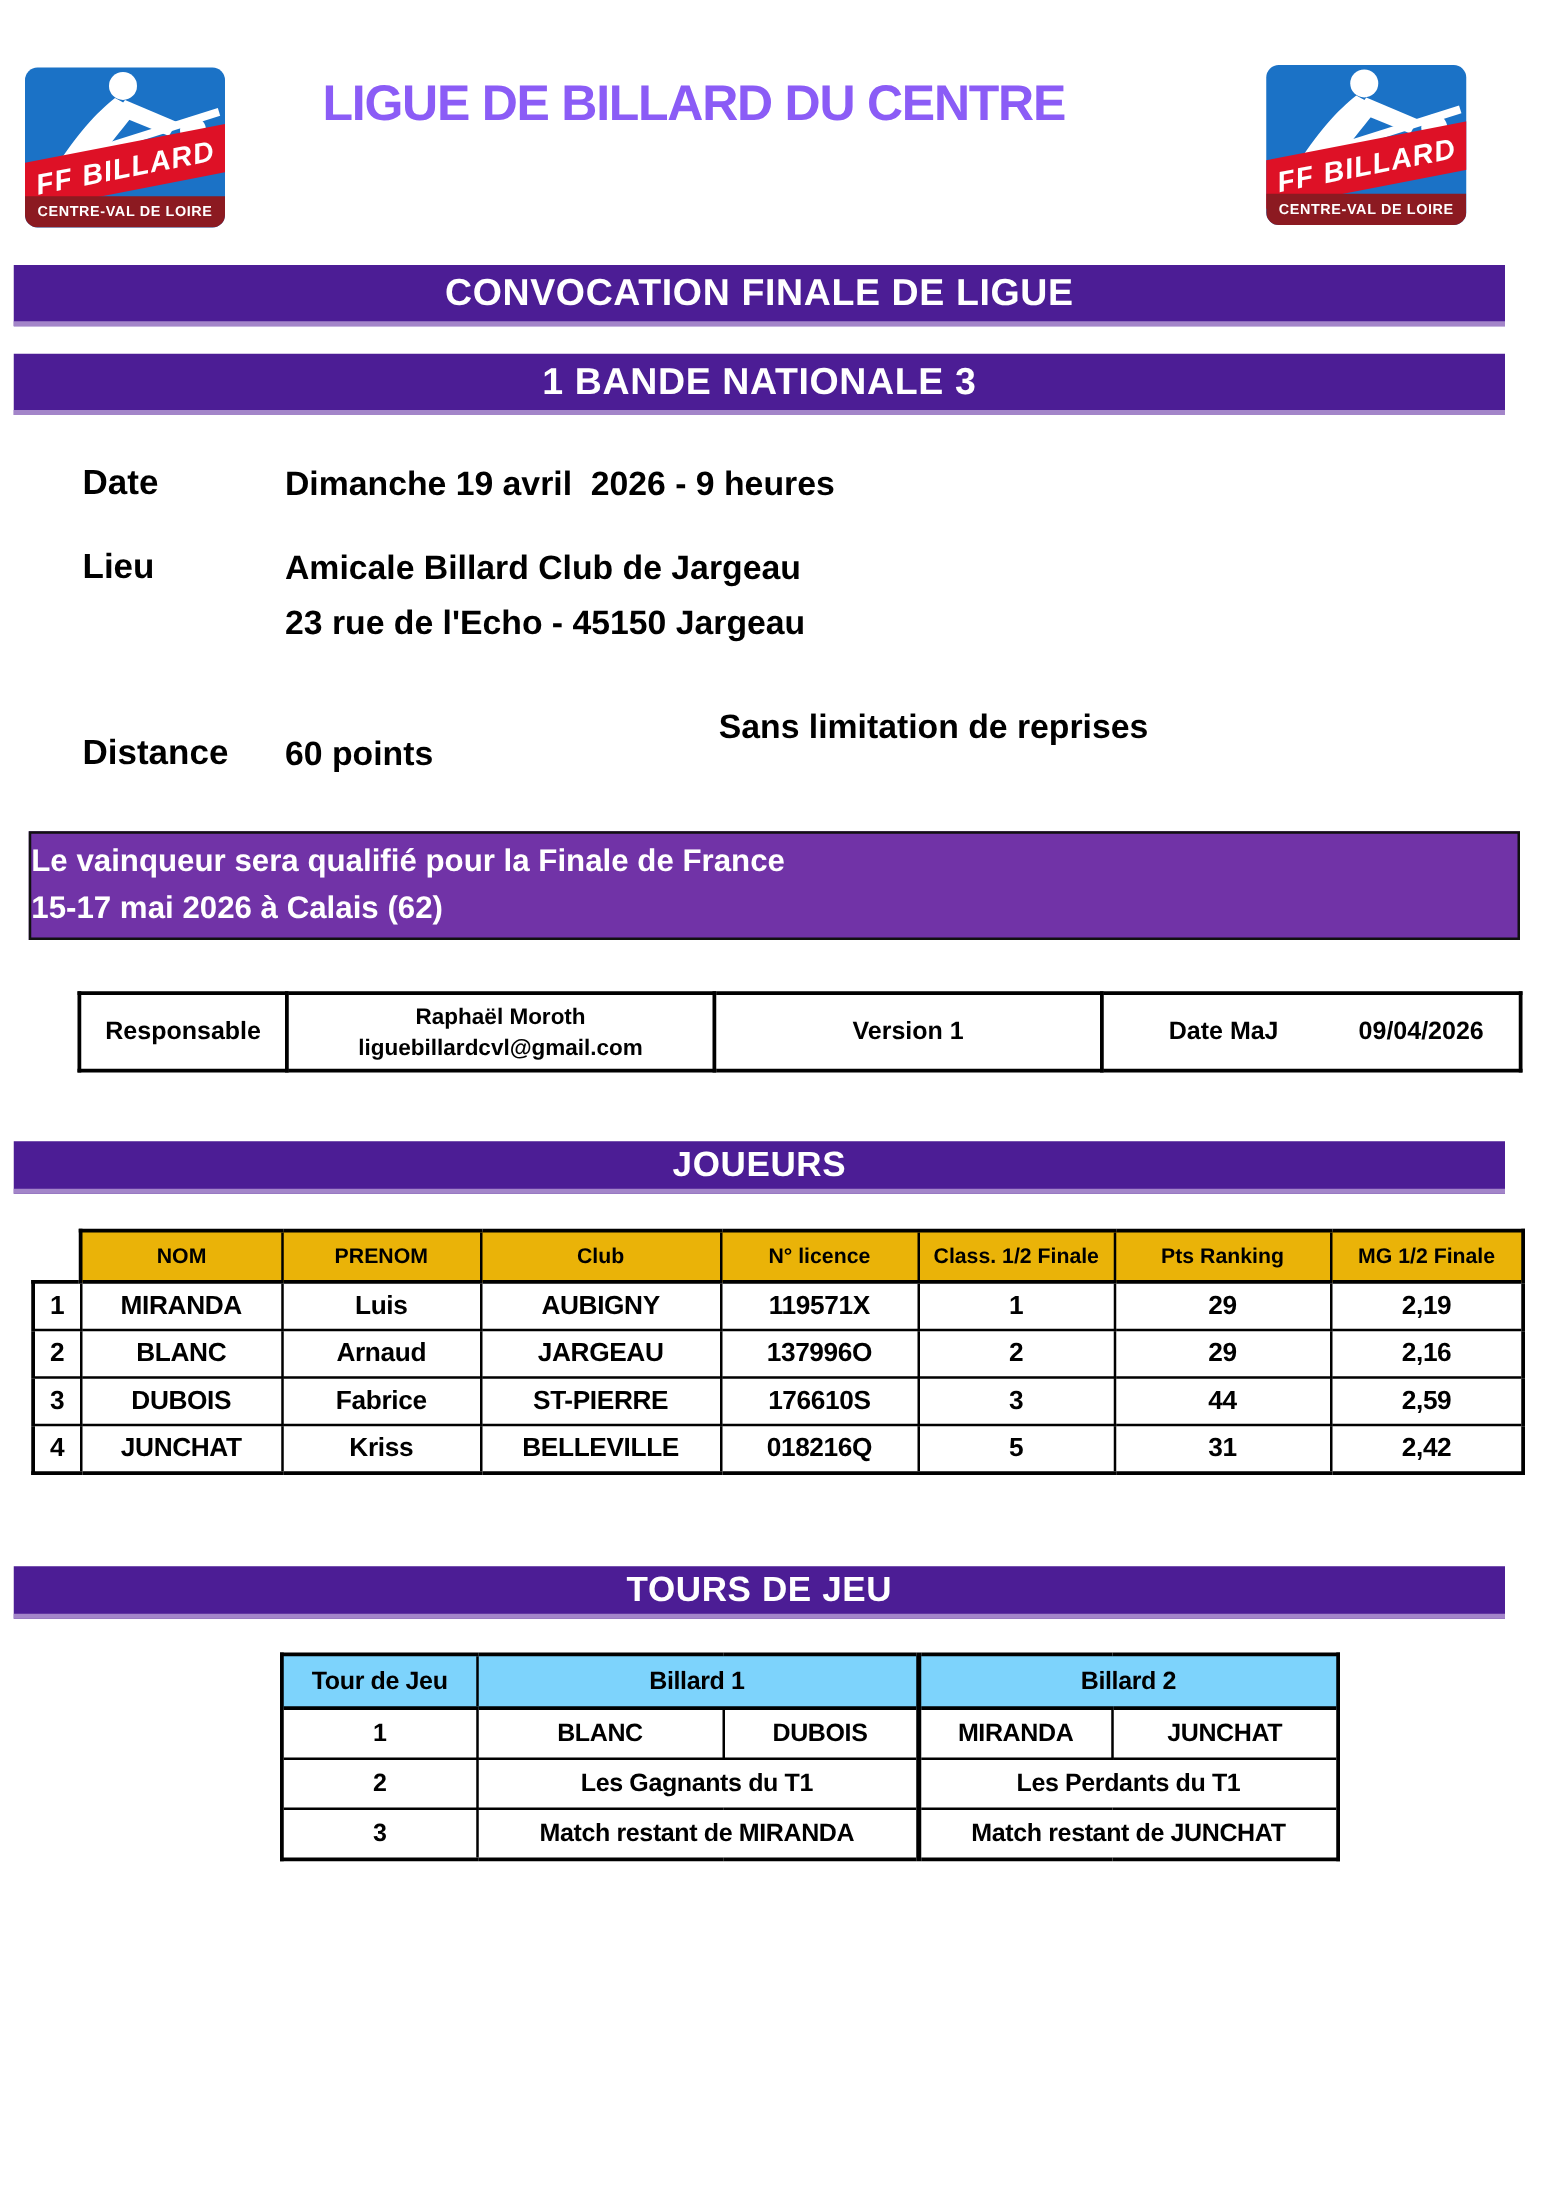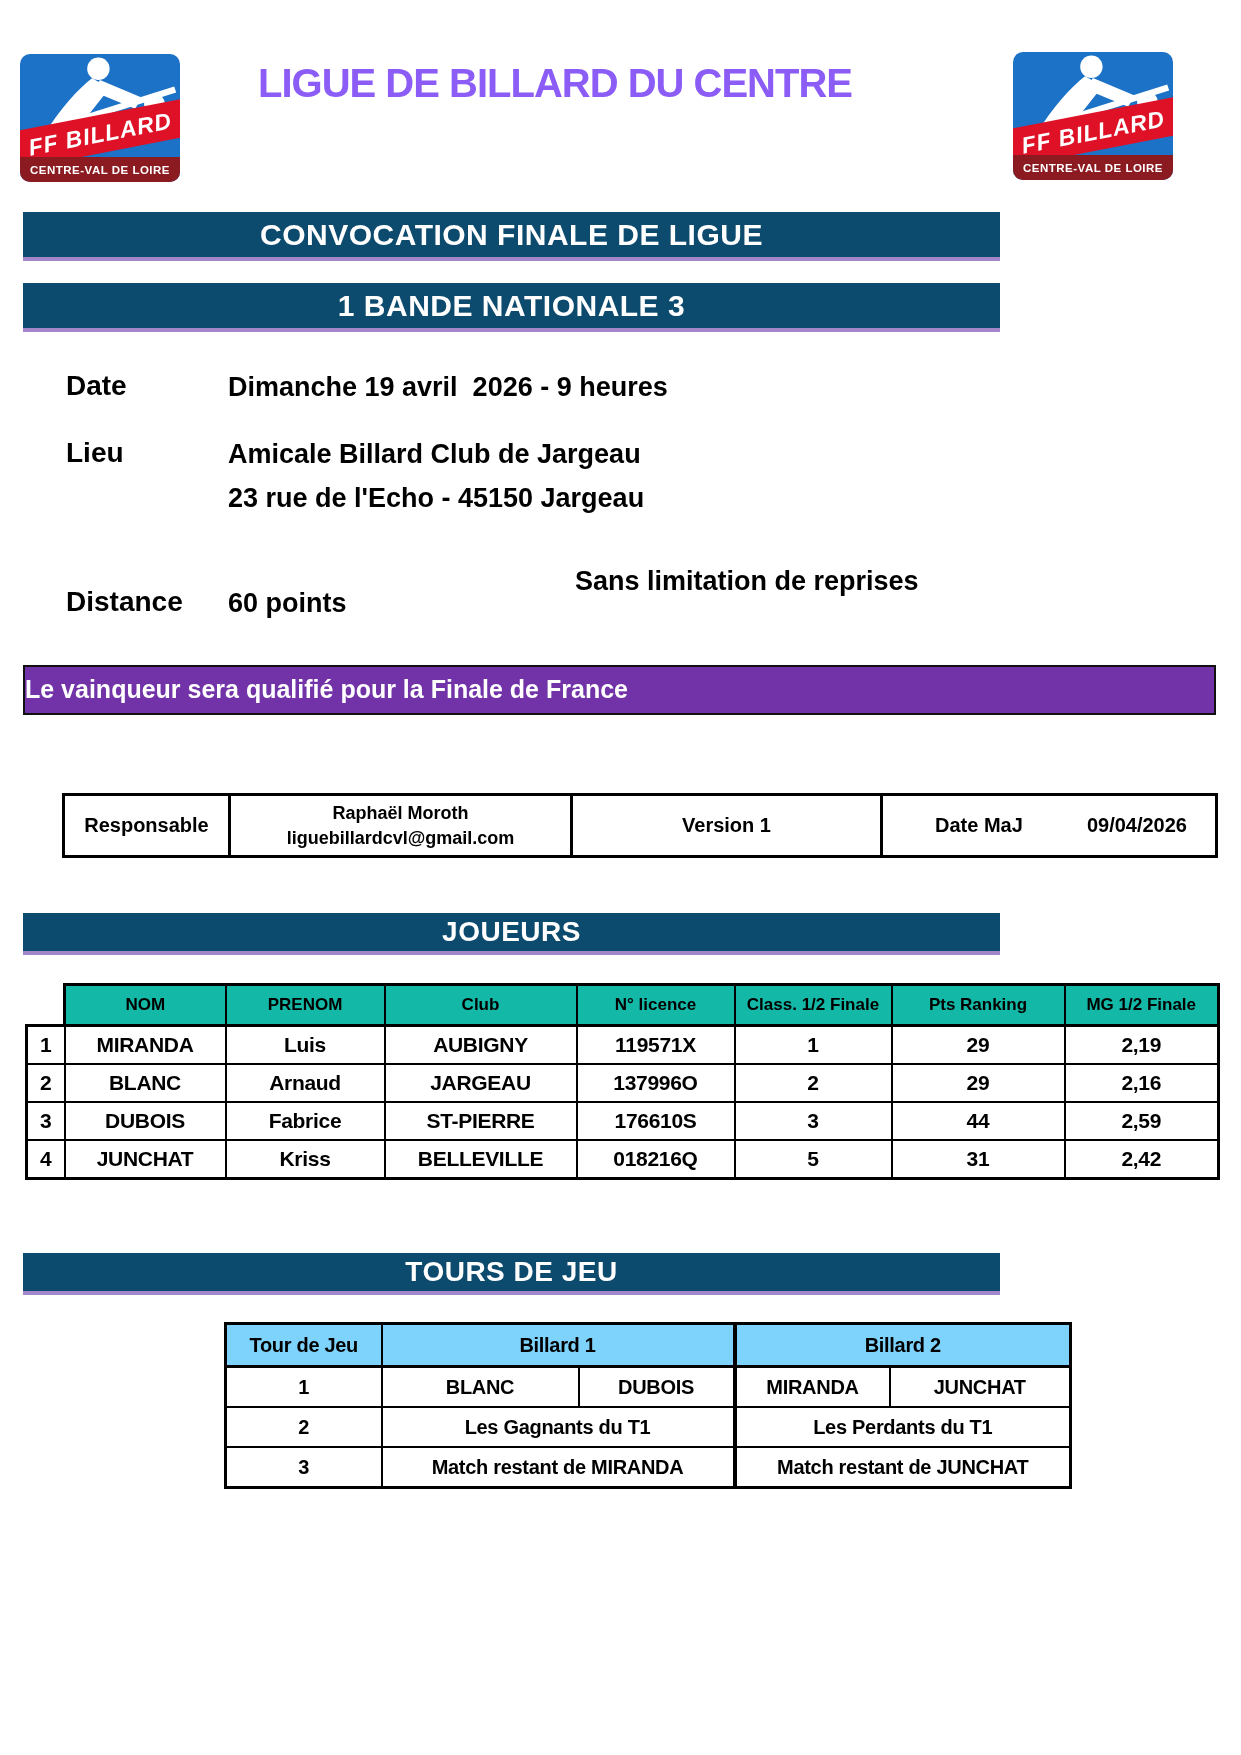--- a/index.html
+++ b/index.html
@@ -34,21 +34,21 @@
   }
   .logo .basebar span{color:#fff;font-size:11.5px;letter-spacing:.5px;white-space:nowrap;}
 
   
   .title-block{left:0;top:60px;width:1110px;text-align:center;}
   .title1{font-size:40px;letter-spacing:-1px;color:#8b5cf6;line-height:46px;}
   .title2{font-size:37px;letter-spacing:-1px;color:#FF0000;line-height:44px;margin-top:8px;}
 
   
   .banner{
-    left:23px;width:977px;background:#0c4a6e;color:#fff;
+    left:11px;width:1193px;background:#4c1d95;color:#fff;
     text-align:center;border-bottom:4px solid #A385C9;
     display:flex;align-items:center;justify-content:center;
   }
   .banner-lg{height:45px;font-size:30px;letter-spacing:.5px;}
   .banner-md{height:38px;font-size:28px;letter-spacing:.5px;}
   .banner-boxed{
     left:23px;width:1189px;background:#7133A7;color:#fff;text-align:left;
     border:2px solid #111;padding:4px 0 5px 0;
   }
   .banner-boxed div{font-size:25px;line-height:37px;}
@@ -67,21 +67,21 @@
   .resp-table td.outer{border-width:3px;}
   .resp-name{font-size:18px;line-height:25px;}
   .resp-maj{display:flex;justify-content:space-between;padding:0 28px 0 52px;align-items:center;}
 
   
   .joueurs-table{left:25px;top:983px;}
   .joueurs-table td,.joueurs-table th{
     border:2px solid #000;text-align:center;vertical-align:middle;
     padding:0;font-weight:bold;
   }
-  .joueurs-table th{background:#14b8a6;font-size:17px;height:38px;}
+  .joueurs-table th{background:#eab308;font-size:17px;height:38px;}
   .joueurs-table th.ghost{background:#fff;border:none;}
   .joueurs-table td{font-size:21px;letter-spacing:-.3px;height:36px;background:#fff;}
   .joueurs-table .thick-l{border-left-width:3px;}
   .joueurs-table .thick-r{border-right-width:3px;}
   .joueurs-table .thick-t{border-top-width:3px;}
   .joueurs-table .thick-b{border-bottom-width:3px;}
 
   
   .tours-table{left:224px;top:1322px;}
   .tours-table td,.tours-table th{
@@ -149,20 +149,21 @@
 <div class="abs lbl" style="left:66px;top:437px;">Lieu</div>
 <div class="abs val" style="left:228px;top:438px;">Amicale Billard Club de Jargeau</div>
 <div class="abs val" style="left:228px;top:482px;">23 rue de l'Echo - 45150 Jargeau</div>
 
 <div class="abs lbl" style="left:66px;top:586px;">Distance</div>
 <div class="abs val" style="left:228px;top:587px;">60 points</div>
 <div class="abs val" style="left:575px;top:565px;">Sans limitation de reprises</div>
 
 <div class="abs banner-boxed" style="top:665px;">
   <div>Le vainqueur sera qualifié pour la Finale de France</div>
+  <div>15-17 mai 2026 à Calais (62)</div>
 </div>
 
 <table class="abs resp-table">
   <colgroup>
       <col style="width:166px">
       <col style="width:342px">
       <col style="width:310px">
       <col style="width:335px">
     </colgroup>
   <tbody>

